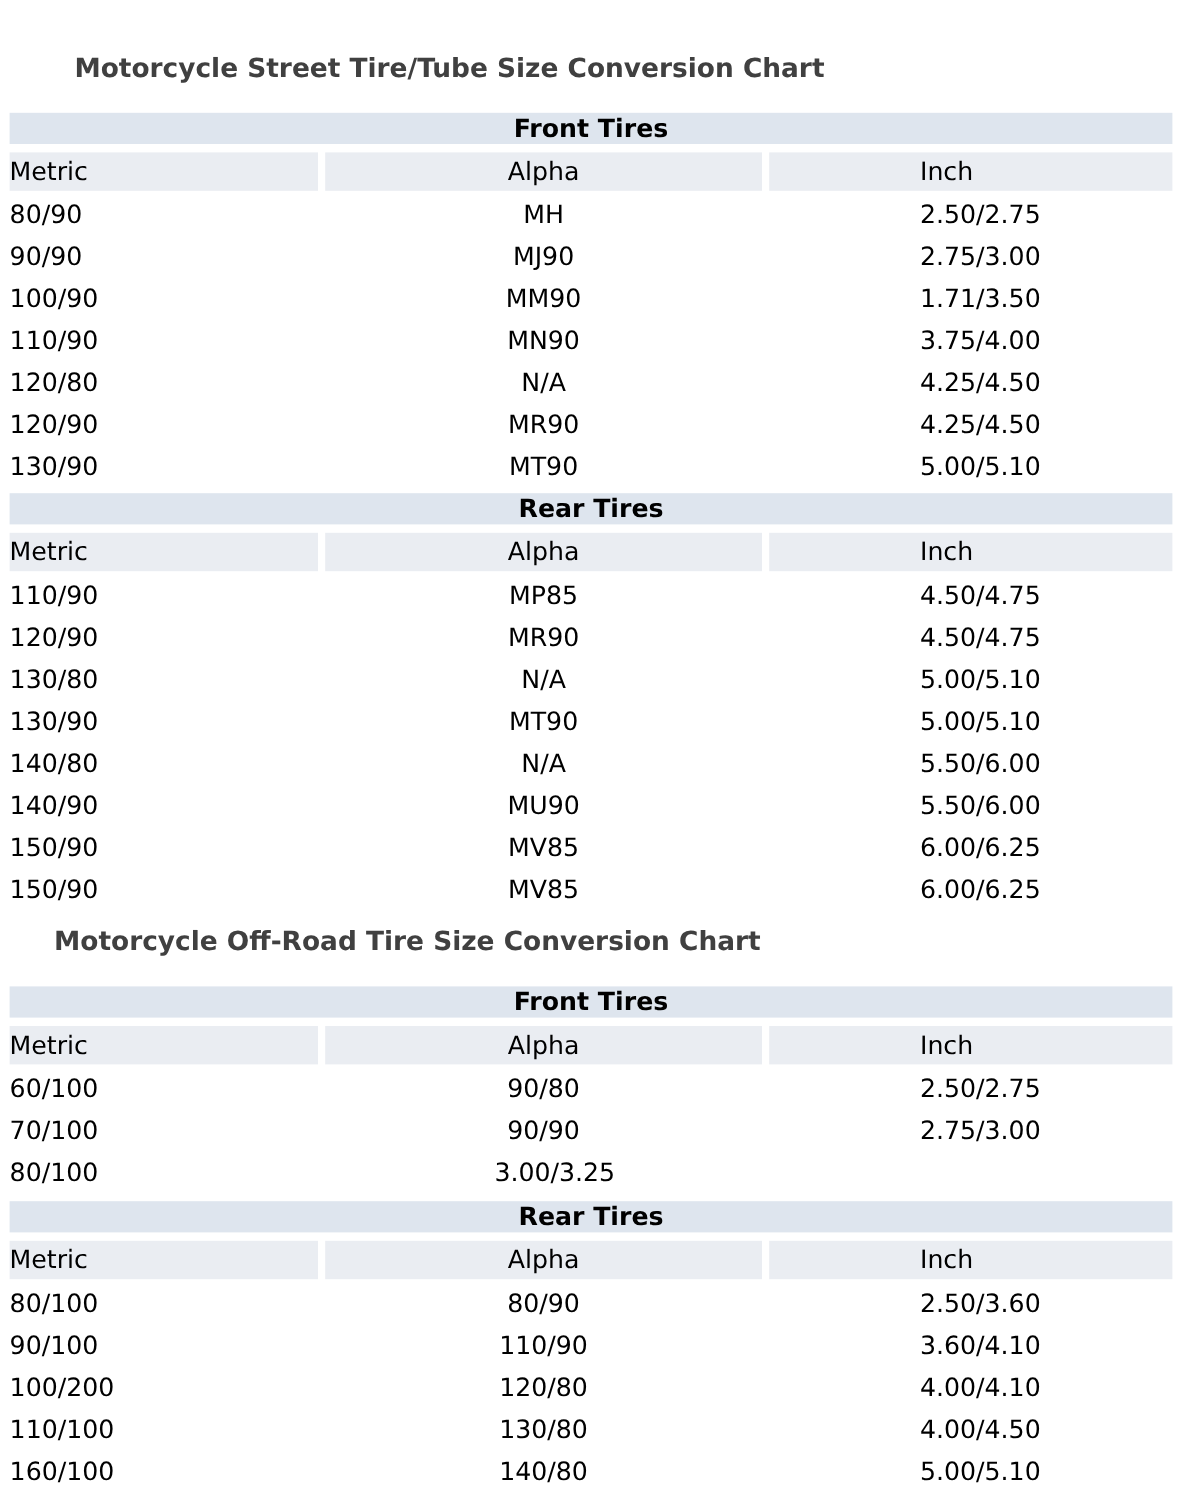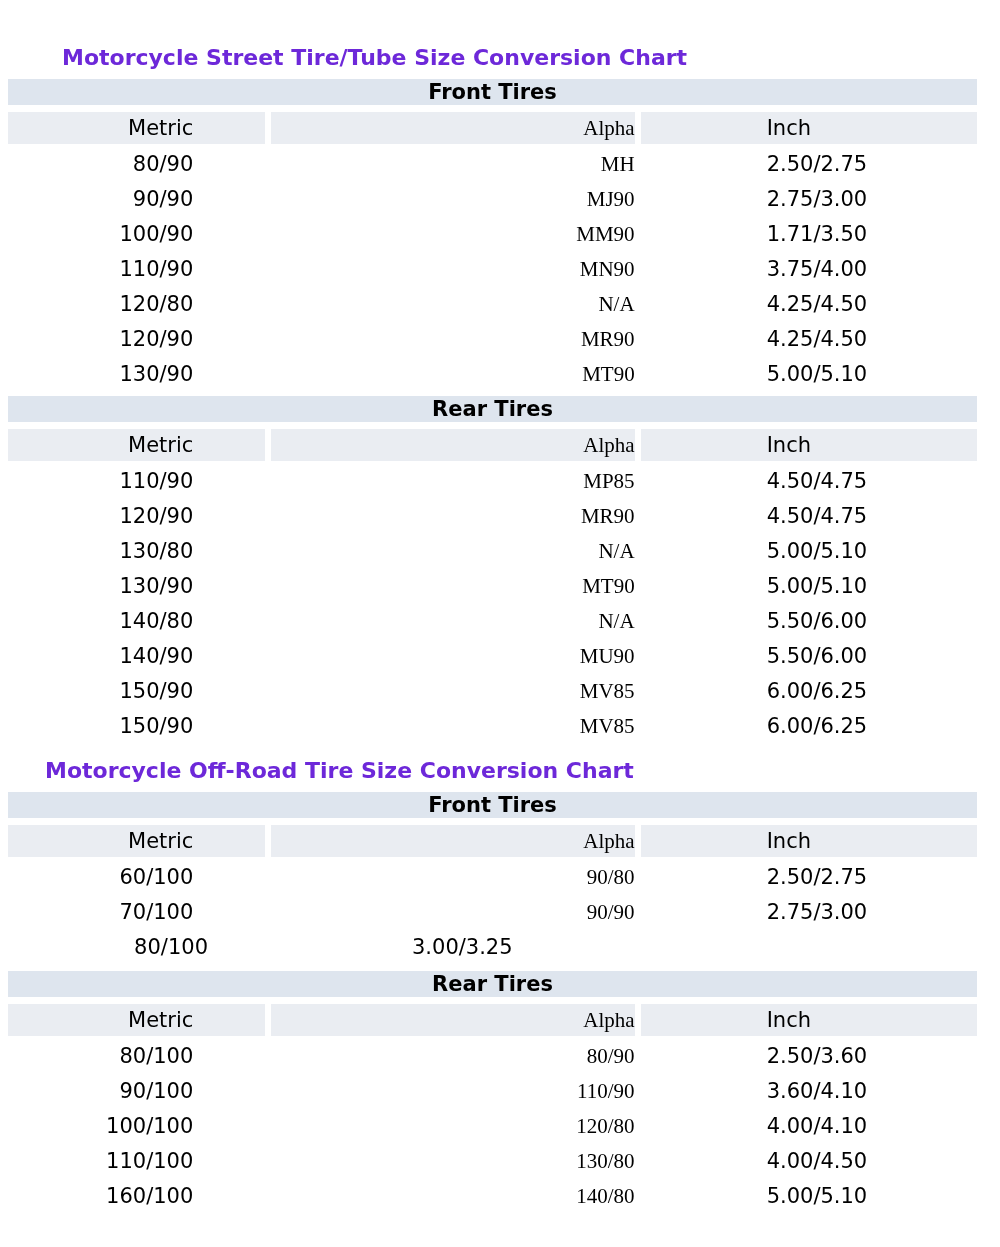--- a/index.html
+++ b/index.html
@@ -10,26 +10,26 @@
     height:1247px;
     background:var(--page-bg, #ffffff);
     font-family:"DejaVu Sans", "Liberation Sans", sans-serif;
     color:var(--text, #000000);
     overflow:hidden;
   }
   .title {
     font-weight:bold;
     font-size:22px;
     line-height:27px;
-    color:#6d28d9;
+    color:#404040;
   }
   .t1 { padding-top:44px; padding-left:62px; }
   .t2 { padding-top:13px; padding-left:45px; }
   .tbl { margin-left:8px; width:969px; }
-  .tbl-first { margin-top:8px; }
+  .tbl-first { margin-top:23px; }
   .bar {
     height:26px;
     background:var(--bar-bg, #dee5ee);
     text-align:center;
     font-weight:bold;
     font-size:21px;
     line-height:26px;
     margin-bottom:7px;
   }
   .bar-gap { margin-top:4px; }
@@ -49,22 +49,22 @@
   .drow {
     display:flex;
     column-gap:6px;
     height:35px;
   }
   .dc {
     font-size:21px;
     line-height:35px;
     height:35px;
   }
-  .c1 { width:272px; text-align:right; padding-right:72px; }
-  .c2 { width:392px; text-align:right;font-family:Liberation Serif, serif; }
+  .c1 { width:272px; text-align:left; padding-right:72px; }
+  .c2 { width:392px; text-align:center; }
   .c3 { width:353px; padding-left:126px; }
 </style>
 </head>
 <body>
 
 <div class="page">
 
   <h1 class="title t1">Motorcycle Street Tire/Tube Size Conversion Chart</h1>
 
   <div class="tbl tbl-first">
@@ -201,21 +201,21 @@
           <div class="dc c1">80/100</div>
           <div class="dc c2">80/90</div>
           <div class="dc c3">2.50/3.60</div>
         </div>
       <div class="drow">
           <div class="dc c1">90/100</div>
           <div class="dc c2">110/90</div>
           <div class="dc c3">3.60/4.10</div>
         </div>
       <div class="drow">
-          <div class="dc c1">100/100</div>
+          <div class="dc c1">100/200</div>
           <div class="dc c2">120/80</div>
           <div class="dc c3">4.00/4.10</div>
         </div>
       <div class="drow">
           <div class="dc c1">110/100</div>
           <div class="dc c2">130/80</div>
           <div class="dc c3">4.00/4.50</div>
         </div>
       <div class="drow">
           <div class="dc c1">160/100</div>

